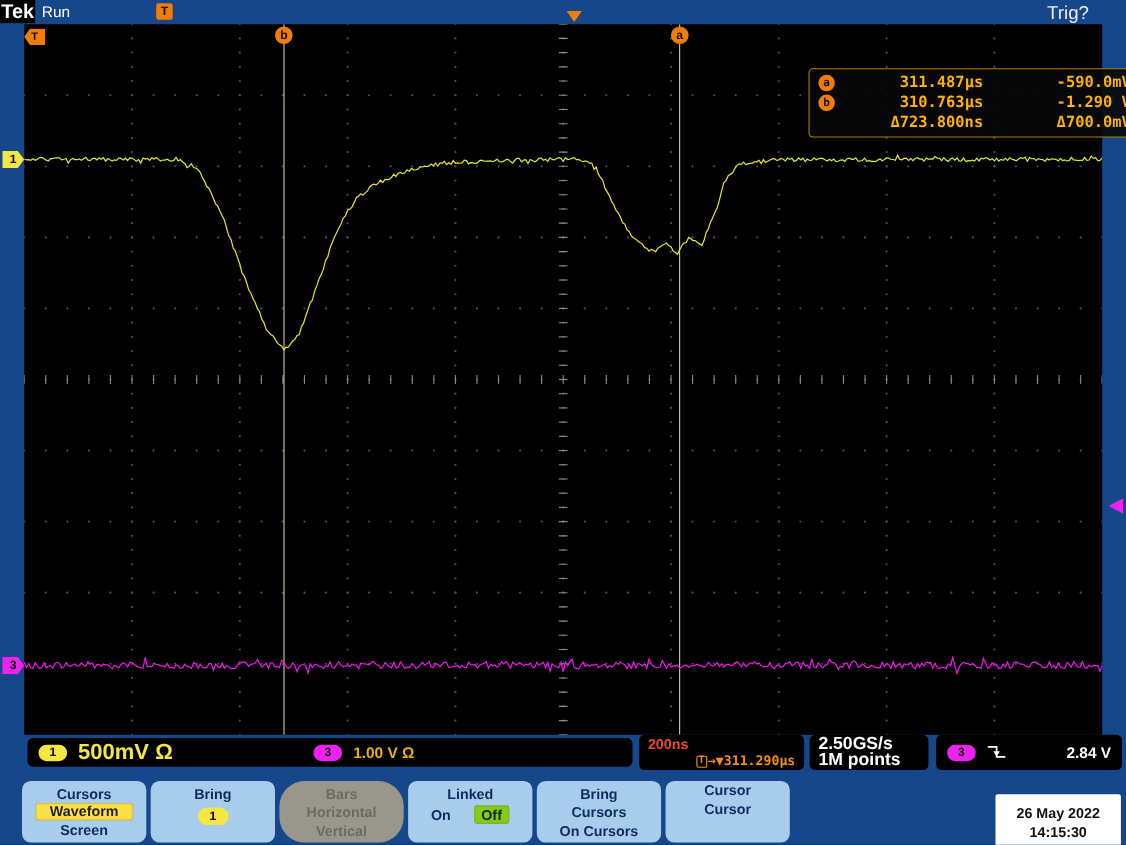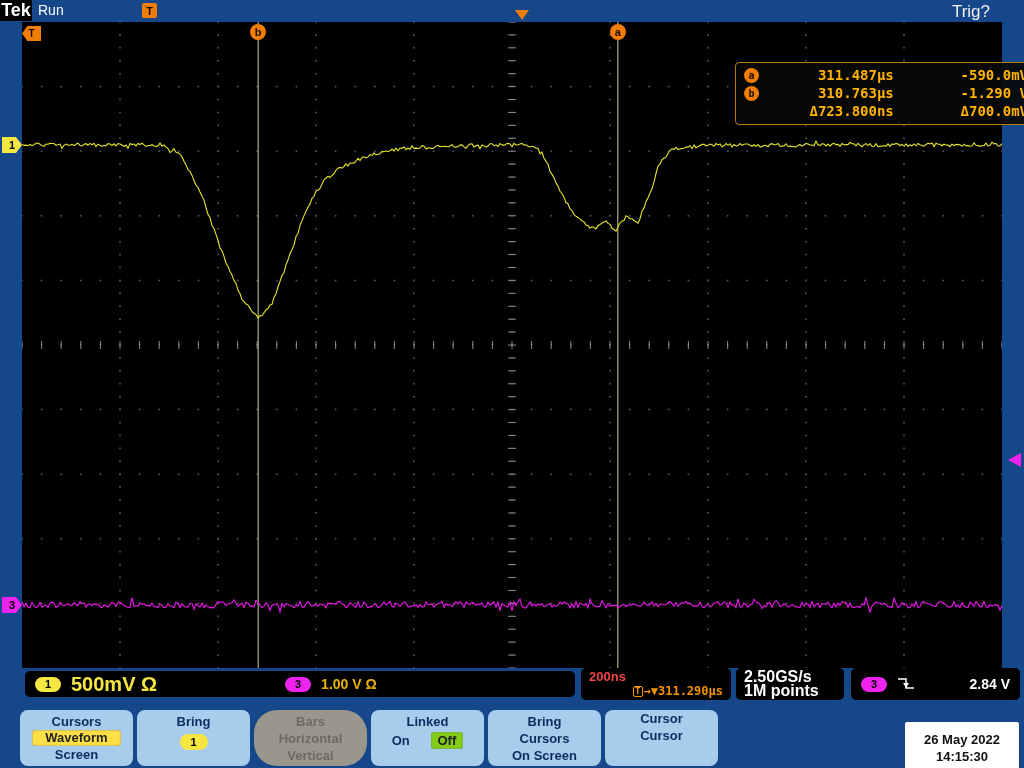--- a/index.html
+++ b/index.html
@@ -1184,21 +1184,21 @@
   <span>Linked</span>
   <div class="onoff">
     <span>On</span>
     <span class="off-chip">Off</span>
   </div>
 </div>
 
 <div class="menu-btn" style="left:488px">
   <span>Bring</span><br>
   <span>Cursors</span><br>
-  <span>On Screen</span>
+  <span>On Cursors</span>
 </div>
 
 <div class="menu-btn" style="left:605px;padding-top:0">
   <span>Cursor</span><br>
   <span>Cursor</span>
 </div>
 
 <div class="datebox">
   <span>26 May 2022</span>
   <span>14:15:30</span>

